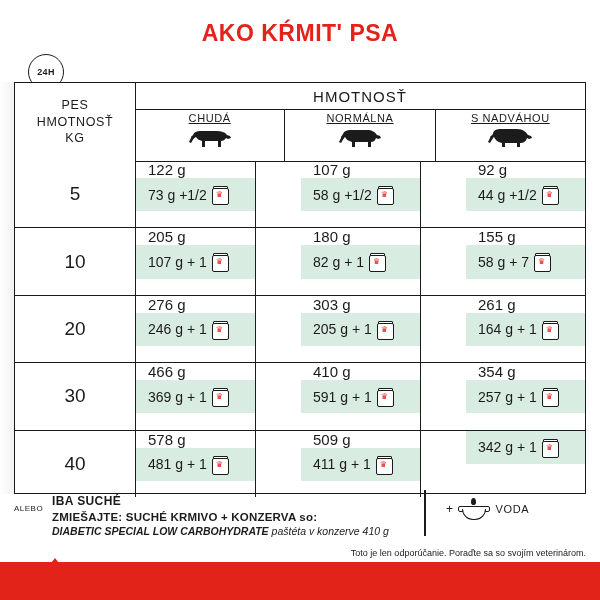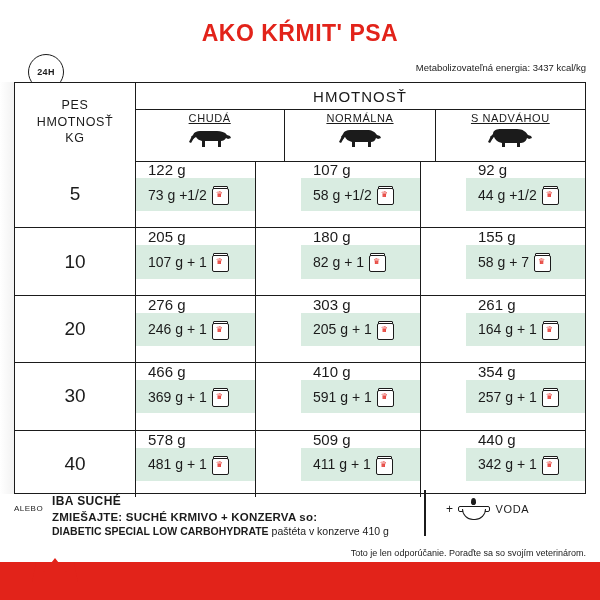--- a/index.html
+++ b/index.html
@@ -133,21 +133,21 @@
     position:absolute;left:0;top:10px;
     font-size:8px;letter-spacing:0.5px;color:#1b1b1b;
   }
   .f-iba{
     position:absolute;left:38px;top:0px;font-size:12px;font-weight:bold;letter-spacing:0.4px;
   }
   .f-zmies{
     position:absolute;left:38px;top:17px;font-size:11.5px;font-weight:bold;letter-spacing:0.2px;
   }
   .f-diab{
-    position:absolute;left:38px;top:31px;font-size:10.5px;
+    position:absolute;left:38px;top:31px;font-size:10.5px;font-style:italic;
   }
   .f-diab b{font-weight:bold;}
   .vline{
     position:absolute;left:410px;top:-4px;width:1.5px;height:46px;background:#1b1b1b;
   }
   .water{
     position:absolute;left:432px;top:4px;
     display:flex;align-items:center;font-size:11px;letter-spacing:0.6px;
   }
   .water .plus{font-size:12px;margin-right:4px;}
@@ -189,21 +189,20 @@
     background:linear-gradient(to right,#ffffff,#f2f2f2);
   }
 </style>
 </head>
 <body>
 
 <div class="page">
 
   <div class="title">AKO KŔMIT' PSA</div>
 
-  <div class="energy">Metabolizovateľná energia: 3437 kcal/kg</div>
 
   <div class="badge24">
     <span>24H</span>
   </div>
 
   <div class="spine"></div>
 
   <div class="frame">
 
     <div class="hdr-pes">
@@ -421,21 +420,20 @@
             <div class="mix">
               <span class="amt">411 g  + 1</span>
               <span class="can">
                   <span class="lid"></span>
                   <span class="body-can"></span>
                   <span class="crown">♛</span>
                 </span>
             </div>
           </div>
           <div class="vcol">
-            <div class="dry">440 g</div>
             <div class="mix">
               <span class="amt">342 g  + 1</span>
               <span class="can">
                   <span class="lid"></span>
                   <span class="body-can"></span>
                   <span class="crown">♛</span>
                 </span>
             </div>
           </div>
         </div>

